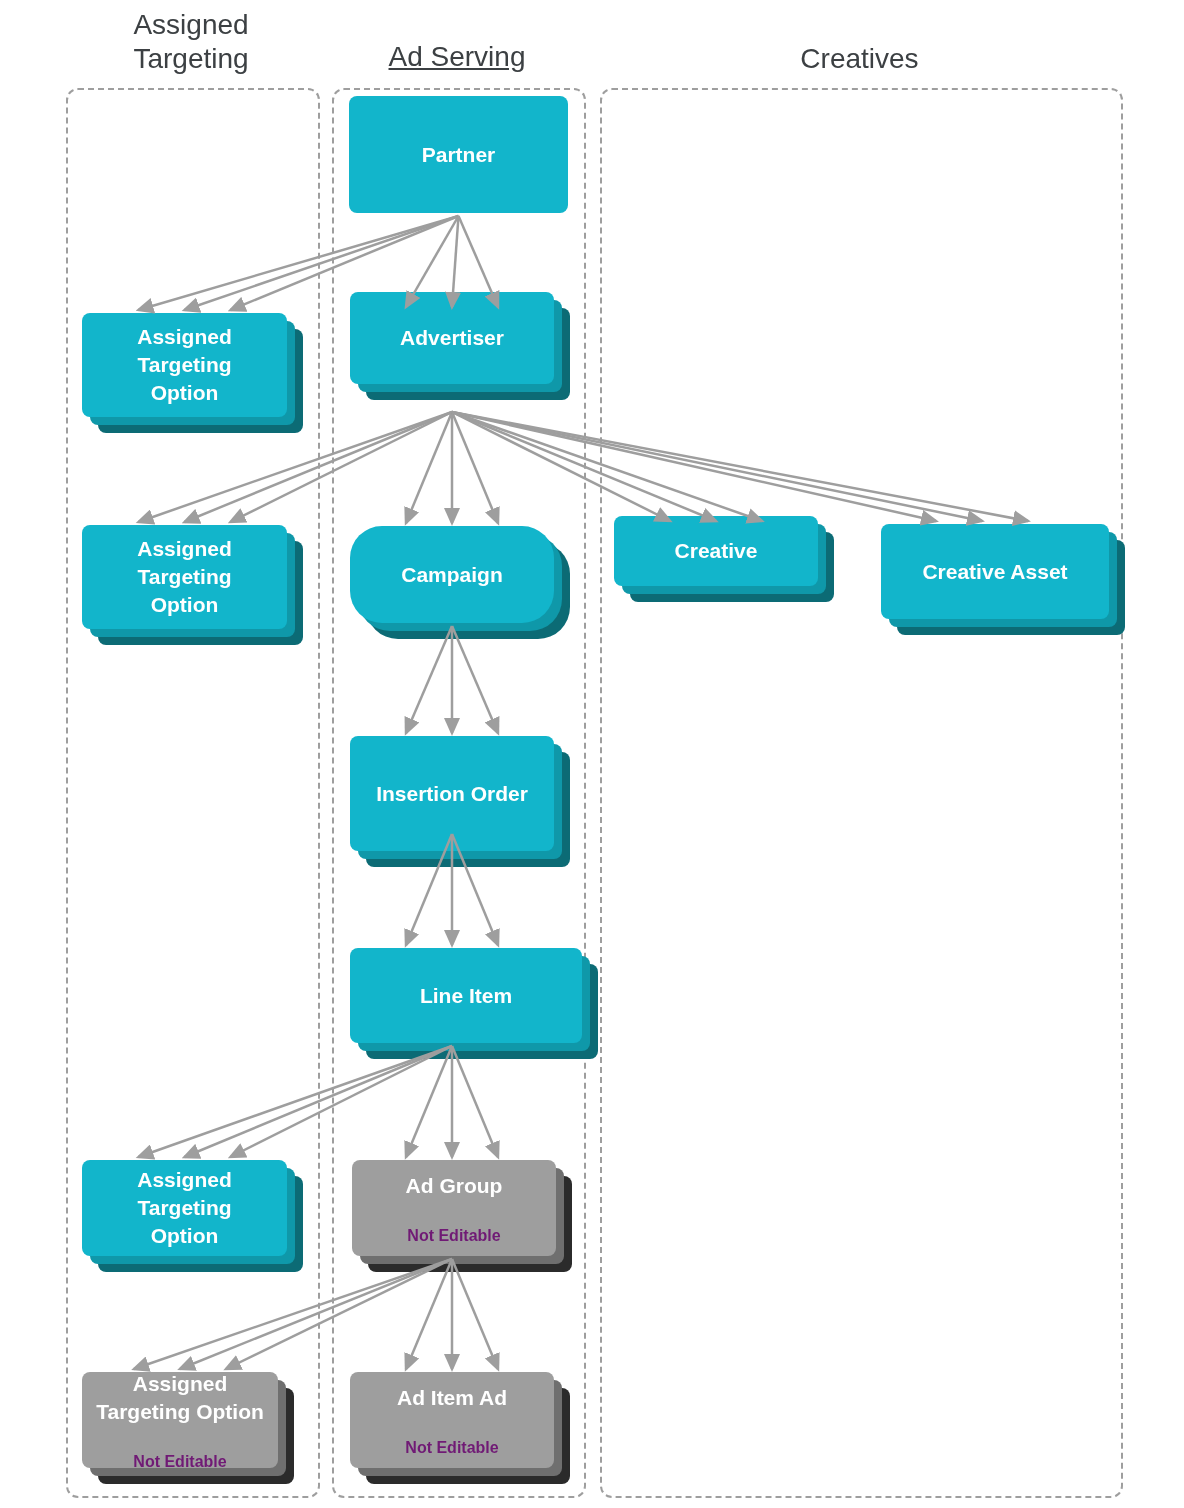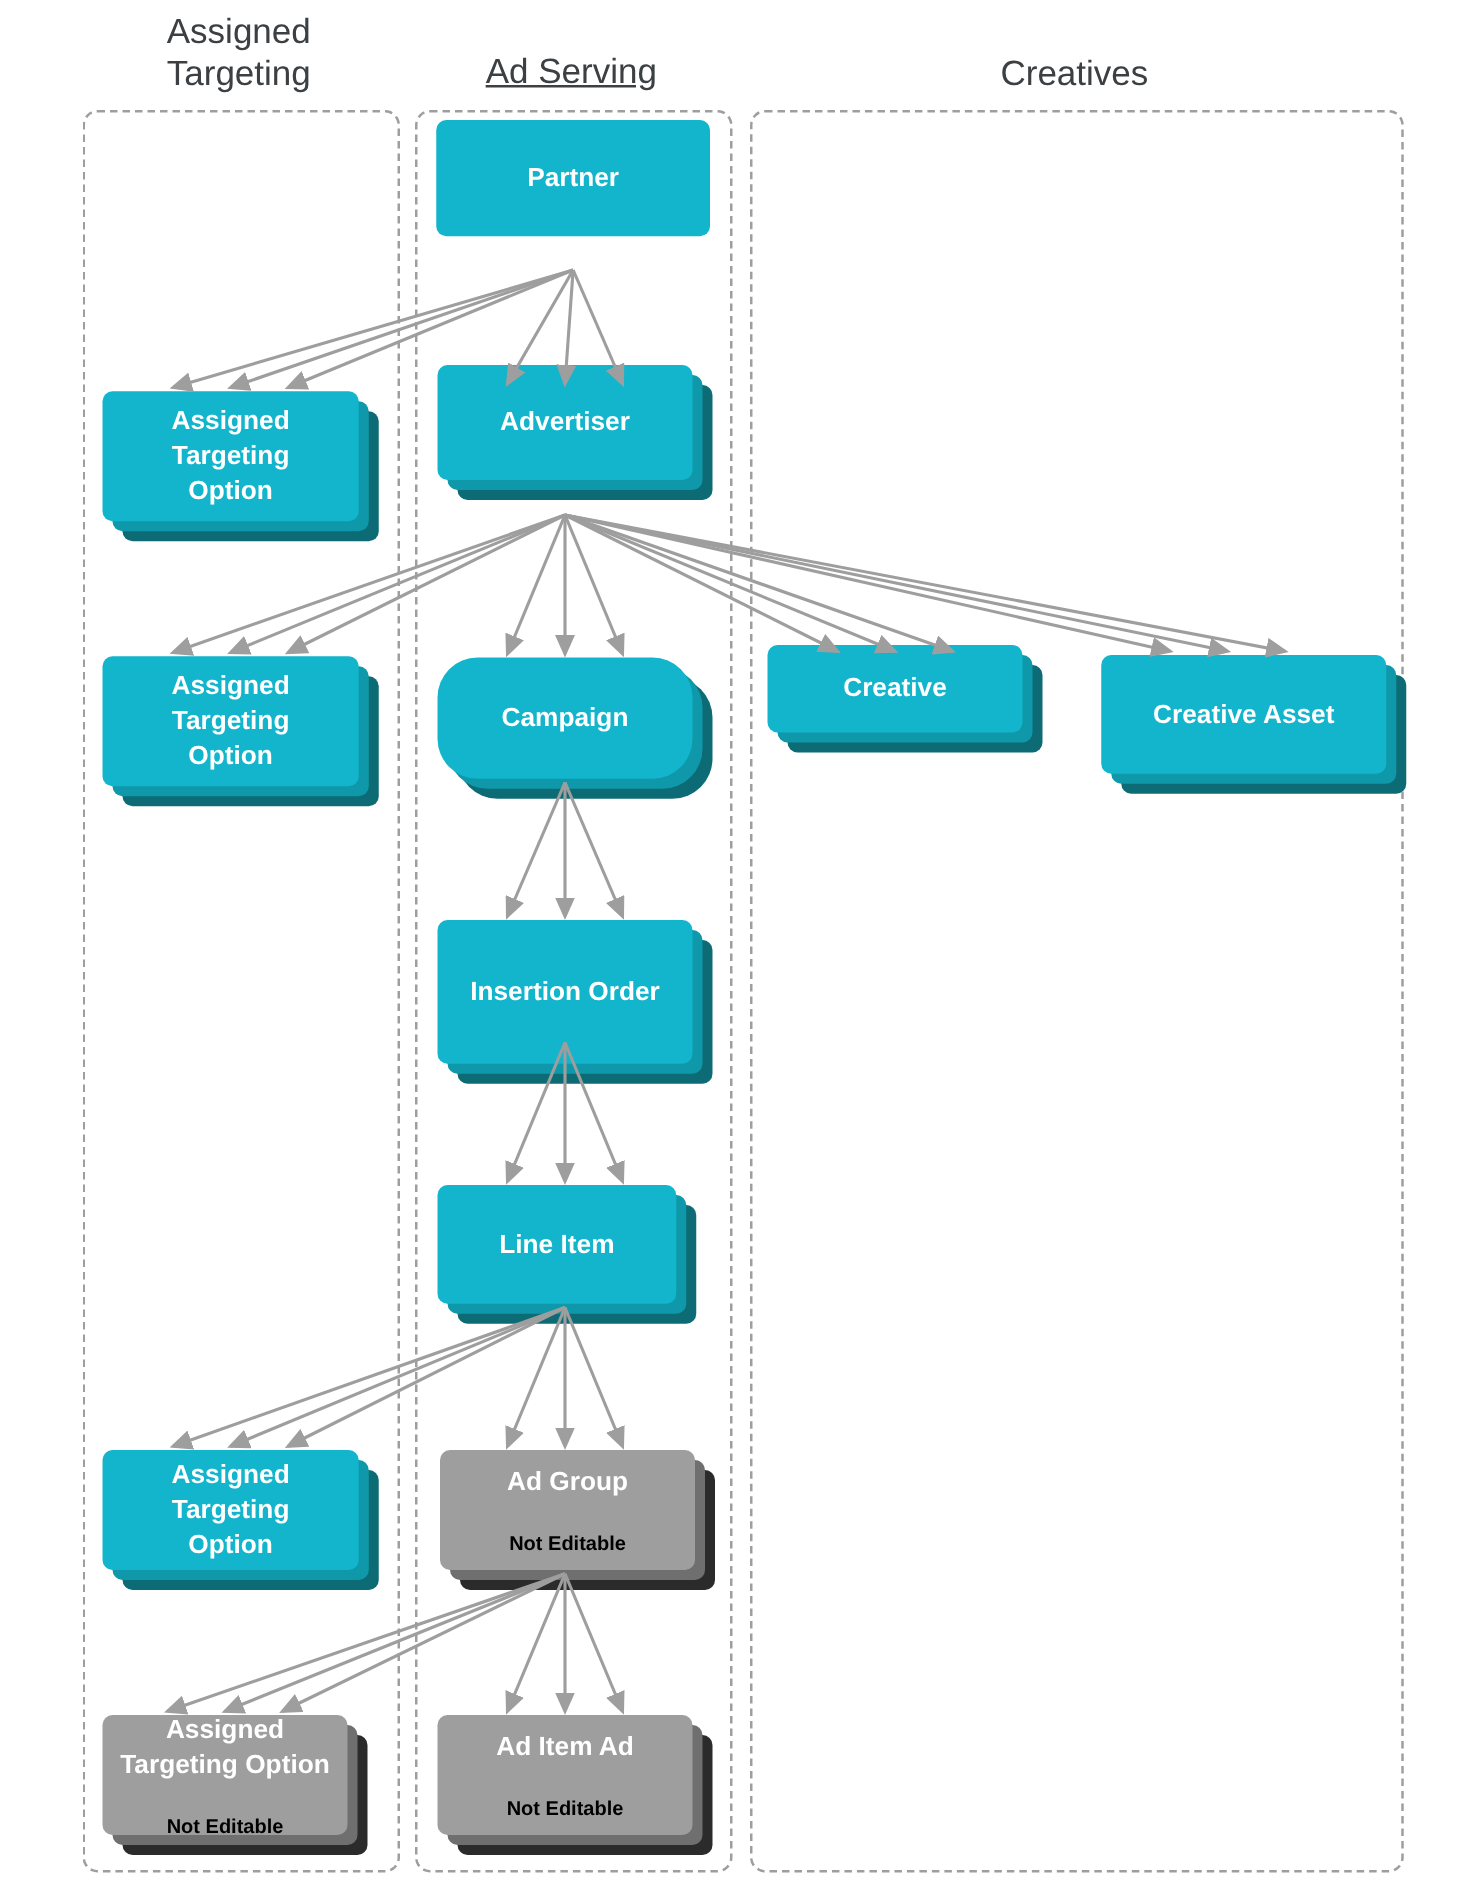--- a/index.html
+++ b/index.html
@@ -48,21 +48,21 @@
     box-shadow:8px 8px 0 var(--gray-mid,#6f6f6f), 16px 16px 0 var(--gray-dark,#2b2b2b);
   }
   .node-label{
     color:#ffffff;
     font-weight:700;
     font-size:21px;
     line-height:28px;
     white-space:pre-line;
   }
   .node-sub{
-    color:#000000;
+    color:#701a75;
     font-weight:700;
     font-size:16px;
     line-height:18px;
     margin-top:27px;
   }
   #edges{
     position:absolute;
     left:0;top:0;
     z-index:4;
     pointer-events:none;
@@ -75,21 +75,21 @@
 
   <div class="col-title" style="left:66px;top:8px;width:250px;">Assigned
 Targeting</div>
   <div class="col-title" style="left:332px;top:40px;width:250px;text-decoration:underline;">Ad Serving</div>
   <div class="col-title" style="left:600px;top:42px;width:519px;">Creatives</div>
 
   <div class="col" style="left:66px;top:88px;width:250px;height:1406px;"></div>
   <div class="col" style="left:332px;top:88px;width:250px;height:1406px;"></div>
   <div class="col" style="left:600px;top:88px;width:519px;height:1406px;"></div>
 
-  <div class="node teal" style="left: 349px; top: 96px; width: 219px; height: 93px; text-align: right;">
+  <div class="node teal" style="left: 349px; top: 96px; width: 219px; height: 117px; text-align: right;">
     <div class="node-label">Partner</div>
   </div>
 
   <div class="node teal stacked" style="left: 82px; top: 313px; width: 205px; height: 104px;">
     <div class="node-label">Assigned
 Targeting
 Option</div>
   </div>
 
   <div class="node teal stacked" style="left: 350px; top: 292px; width: 204px; height: 92px;">
@@ -111,21 +111,21 @@
   </div>
 
   <div class="node teal stacked" style="left: 881px; top: 524px; width: 228px; height: 95px;">
     <div class="node-label">Creative Asset</div>
   </div>
 
   <div class="node teal stacked" style="left: 350px; top: 736px; width: 204px; height: 115px;">
     <div class="node-label">Insertion Order</div>
   </div>
 
-  <div class="node teal stacked" style="left: 350px; top: 948px; width: 191px; height: 95px;">
+  <div class="node teal stacked" style="left: 350px; top: 948px; width: 232px; height: 95px;">
     <div class="node-label">Line Item</div>
   </div>
 
   <div class="node teal stacked" style="left: 82px; top: 1160px; width: 205px; height: 96px;">
     <div class="node-label">Assigned
 Targeting
 Option</div>
   </div>
 
   <div class="node gray stacked" style="left: 352px; top: 1160px; width: 204px; height: 96px;">

